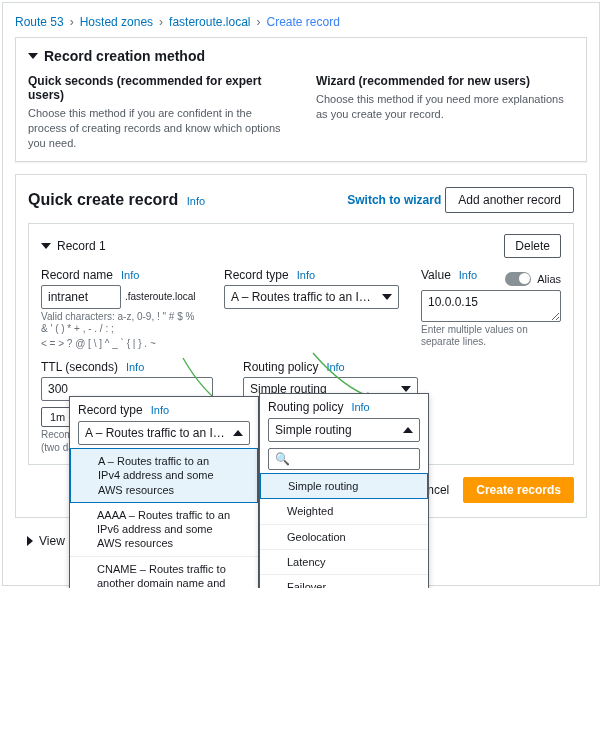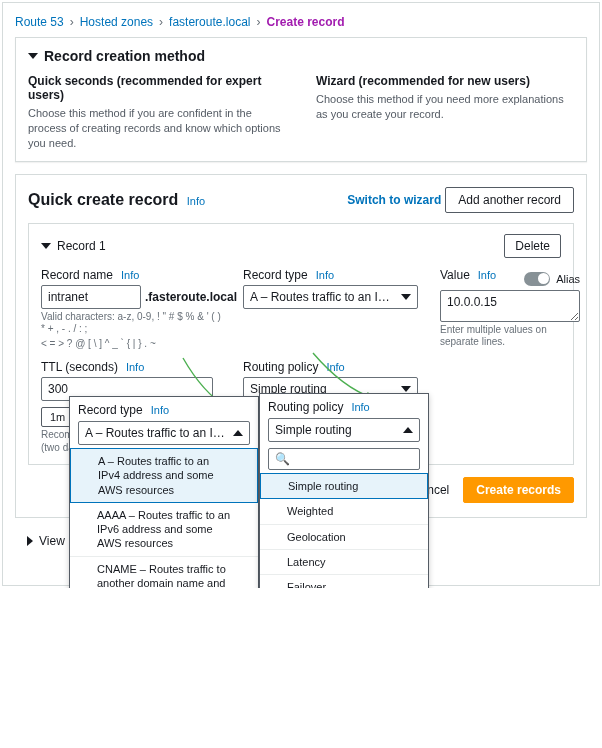--- a/index.html
+++ b/index.html
@@ -8,21 +8,21 @@
     font-family: "Amazon Ember", "Helvetica Neue", Arial, sans-serif;
     font-size: 12px;
     color: #16191f;
     background: #fff;
     width: 602px;
   }
   .page { border:1px solid #d5dbdb; margin:2px; padding:10px 12px 14px; background:#fff; }
   a.link { color:#0073bb; text-decoration:none; cursor:pointer; }
   .breadcrumb { display:flex; gap:6px; align-items:center; padding:2px 0 8px; }
   .breadcrumb .sep { color:#687078; }
-  .breadcrumb .current { color:#a21caf;font-weight:bold; }
+  .breadcrumb .current { color:#3b82f6; }
 
   .panel { border:1px solid #d5dbdb; background:#fff; padding:10px 12px; margin-bottom:12px; }
   .panel.shadow { box-shadow:0 1px 1px rgba(0,0,0,.05); }
   .section-title { font-size:14px; font-weight:700; display:flex; align-items:center; gap:6px; }
   .caret { display:inline-block; width:0; height:0; border-left:5px solid transparent; border-right:5px solid transparent; border-top:6px solid #16191f; }
   .caret.right { border-top:5px solid transparent; border-bottom:5px solid transparent; border-left:6px solid #16191f; border-right:none; width:0; height:0; }
 
   .methods { display:flex; gap:30px; margin-top:10px; }
   .method { flex:1; }
   .method h4 { margin:0 0 4px; font-size:12px; font-weight:700; }
@@ -43,21 +43,21 @@
   .field-row { display:flex; gap:22px; margin-top:10px; }
   .field { display:flex; flex-direction:column; }
   label.fldlabel { font-size:12px; color:#16191f; display:flex; align-items:center; gap:4px; margin-bottom:3px; }
   .toggle-row { display:flex; align-items:center; gap:6px; justify-content:flex-end; font-size:11px; color:#16191f; }
 
   .input-wrap { display:flex; align-items:center; }
   input[type=text], textarea, .select, .searchbox {
     border:1px solid #687078; background:#fff; font-size:12px;
     padding:4px 6px; color:#16191f; border-radius:2px;
   }
-  .domain-suffix { font-size:12px; color:#16191f; margin-left:4px;font-weight:bold; }
+  .domain-suffix { font-size:10px; color:#16191f; margin-left:4px; }
   .hint { font-size:10px; color:#687078; margin-top:2px; line-height:1.25; }
   textarea { resize:vertical; height:32px; width:140px; font-family:inherit; }
   .select { display:flex; align-items:center; justify-content:space-between; width:100%; min-width:150px; cursor:pointer; }
   .select .txt { white-space:nowrap; overflow:hidden; text-overflow:ellipsis; padding-right:4px; }
   .select .arrow { width:0; height:0; border-left:5px solid transparent; border-right:5px solid transparent; border-top:6px solid #16191f; flex:none; }
   .select.up .arrow { border-top:none; border-bottom:6px solid #16191f; }
 
   .ttl-presets { display:flex; gap:8px; margin-top:6px; }
   .ttl-presets .btn { padding:3px 8px; font-size:11px; }
   .toggle {
@@ -139,21 +139,21 @@
         <button class="btn small">Delete</button>
       </div>
 
       <div class="field-row">
         <div class="field" style="width:180px;">
           <label class="fldlabel">
             <span>Record name</span>
             <a class="info-link link">Info</a>
           </label>
           <div class="input-wrap">
-            <input type="text" style="width: 100px;" value="intranet">
+            <input type="text" style="width: 80px;" value="intranet">
             <span class="domain-suffix">.fasteroute.local</span>
           </div>
           <div class="hint">Valid characters: a-z, 0-9, ! " # $ % &amp; ' ( ) * + , - . / : ;</div>
           <div class="hint">&lt; = &gt; ? @ [ \ ] ^ _ ` { | } . ~</div>
         </div>
 
         <div class="field" style="width:175px;">
           <label class="fldlabel">
             <span>Record type</span>
             <a class="info-link link">Info</a>

